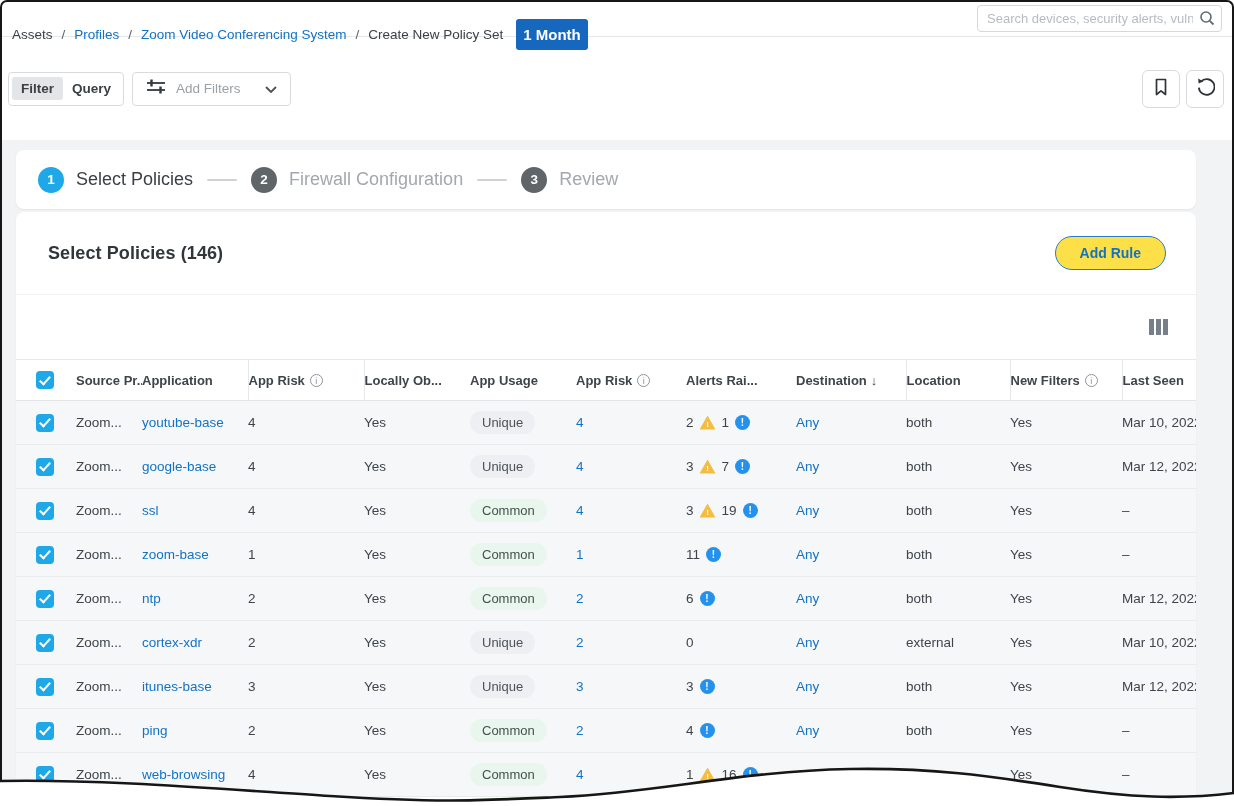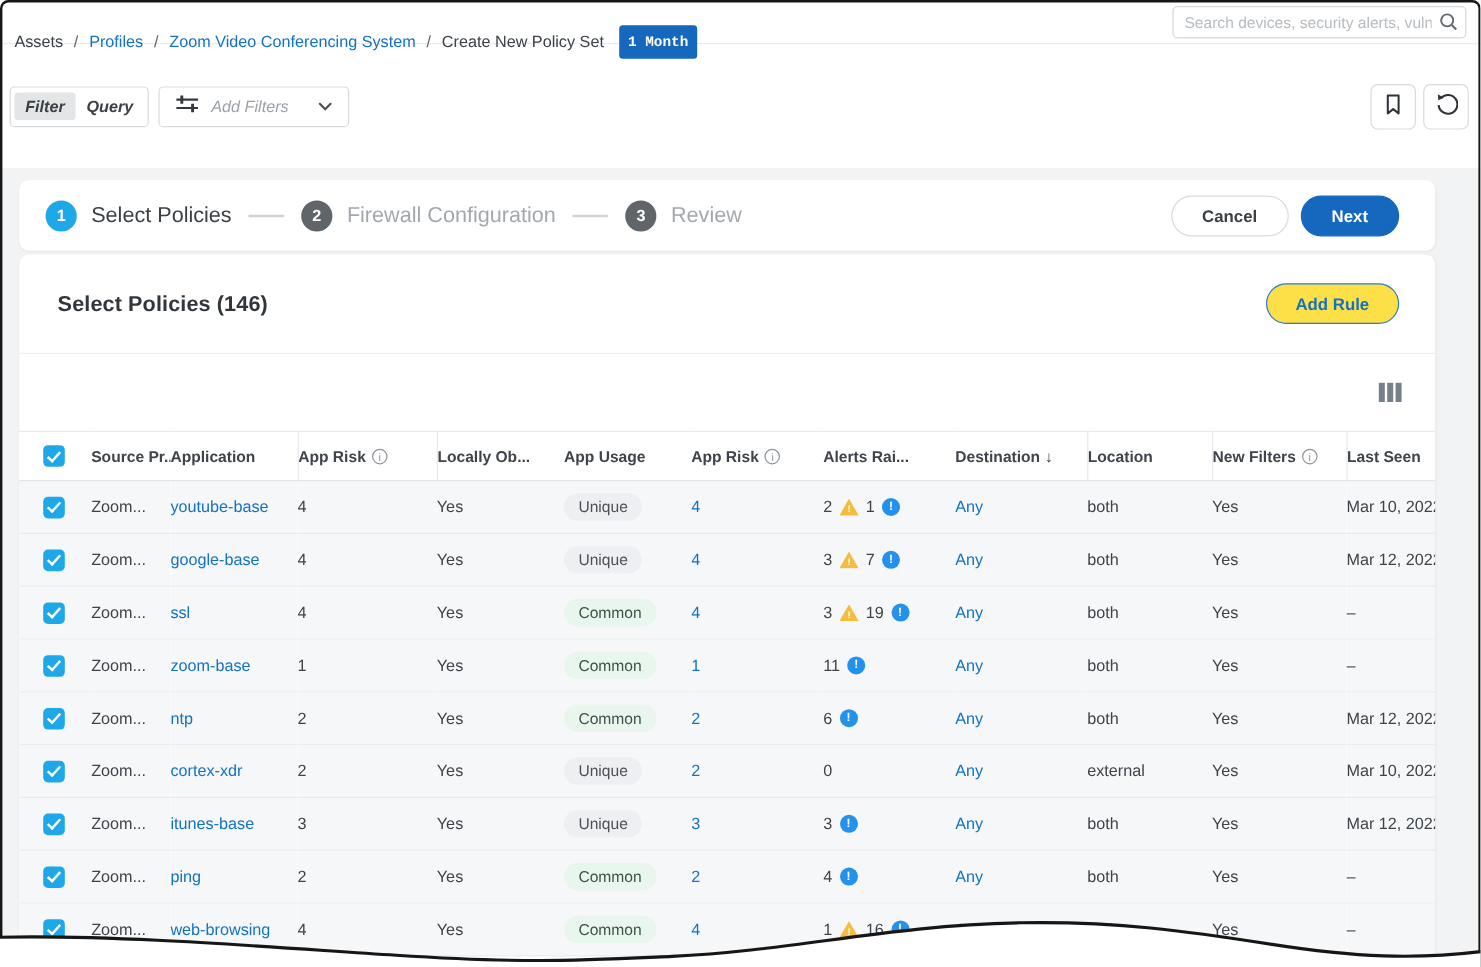--- a/index.html
+++ b/index.html
@@ -11,29 +11,29 @@
   body{font-family:"Liberation Sans","DejaVu Sans",sans-serif;background:#fff;color:#3c4147;}
   .screen{position:relative;width:1234px;height:806px;overflow:hidden;background:#fff;}
   .frame{position:absolute;inset:0;border:2px solid #161616;border-bottom:none;border-radius:7px 7px 0 0;pointer-events:none;z-index:50;}
 
   
   .topbar{display:flex;align-items:center;justify-content:space-between;height:37px;padding:0 12px;background:#fff;border-bottom:1px solid #e4e6e8;}
   .crumbs{display:flex;align-items:center;gap:9px;font-size:13.5px;white-space:nowrap;margin-top:33px;}
   .crumb-dark{color:#3c4147;}
   .crumb-link{color:var(--link_blue);cursor:pointer;text-decoration:none;}
   .crumb-sep{color:#5c646b;}
-  .badge{background:var(--primary_blue);color:#fff;font-size:12px;font-weight:700;padding:7px 7px;border-radius:3px;margin-left:4px;font-family:Liberation Mono, monospace;}
+  .badge{background:var(--primary_blue);color:#fff;font-size:15px;font-weight:700;padding:7px 7px;border-radius:3px;margin-left:4px;}
   .search-wrap{position:relative;}
   .search-input{width:245px;height:27px;border:1px solid #d4d8da;border-radius:4px;padding:0 28px 0 9px;font-size:13px;color:#3c4147;outline:none;font-family:inherit;}
   .search-input::placeholder{color:#b6bcc1;}
   .search-ico{position:absolute;right:7px;top:5px;}
 
   
   .filterbar{display:flex;align-items:center;justify-content:space-between;height:103px;padding:0 10px 0 8px;background:#fff;}
-  .filterbar-left{display:flex;align-items:flex-end;gap:8px;font-style:italic;}
+  .filterbar-left{display:flex;align-items:flex-end;gap:8px;}
   .seg{display:flex;align-items:center;border:1px solid #d8dbde;border-radius:4px;background:#fff;padding:3px;height:34px;}
   .seg-item{font-size:13.5px;font-weight:700;color:#3b4045;padding:4px 9px;border-radius:3px;cursor:pointer;}
   .seg-item.active{background:#e3e5e7;}
   .addfilters{display:flex;align-items:center;gap:10px;border:1px solid #d8dbde;border-radius:4px;background:#fff;height:34px;padding:0 13px;cursor:pointer;}
   .addfilters-label{font-size:13.5px;color:#9aa1a7;}
   .addfilters .chev{margin-left:14px;}
   .iconbtns{display:flex;gap:6px;}
   .iconbtn{width:38px;height:38px;border:1px solid #d8dbde;border-radius:6px;background:#fff;display:flex;align-items:center;justify-content:center;cursor:pointer;}
 
   
@@ -169,24 +169,20 @@
         <span class="step-conn"></span>
         <div class="step inactive">
           <span class="step-circle">2</span>
           <span class="step-label">Firewall Configuration</span>
         </div>
         <span class="step-conn"></span>
         <div class="step inactive">
           <span class="step-circle">3</span>
           <span class="step-label">Review</span>
         </div>
-      </div>
-      <div class="step-actions">
-        <button class="btn btn-cancel">Cancel</button>
-        <button class="btn btn-next">Next</button>
       </div>
     </div>
 
     <div class="panel">
       <div class="panel-head">
         <div class="panel-title">Select Policies (146)</div>
         <button class="btn-addrule">Add Rule</button>
       </div>
       <div class="table-toolbar">
         <span class="cols-ico">

